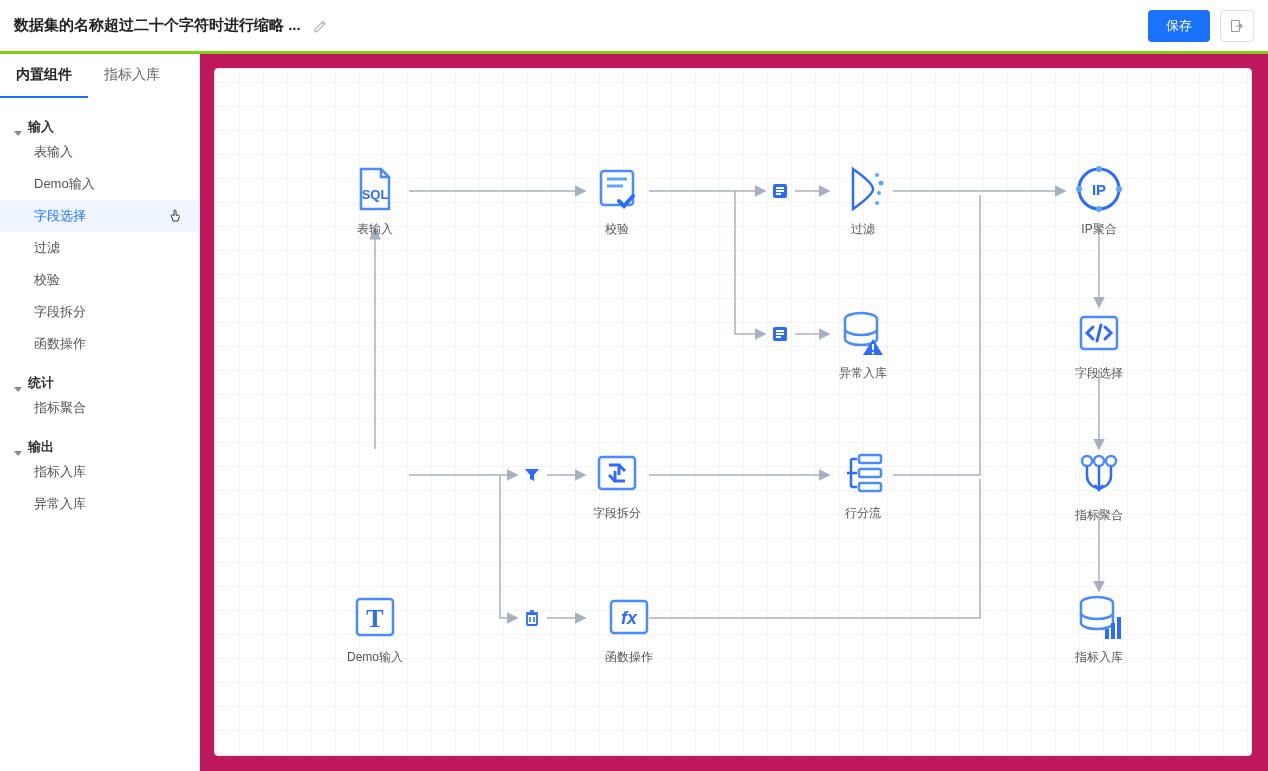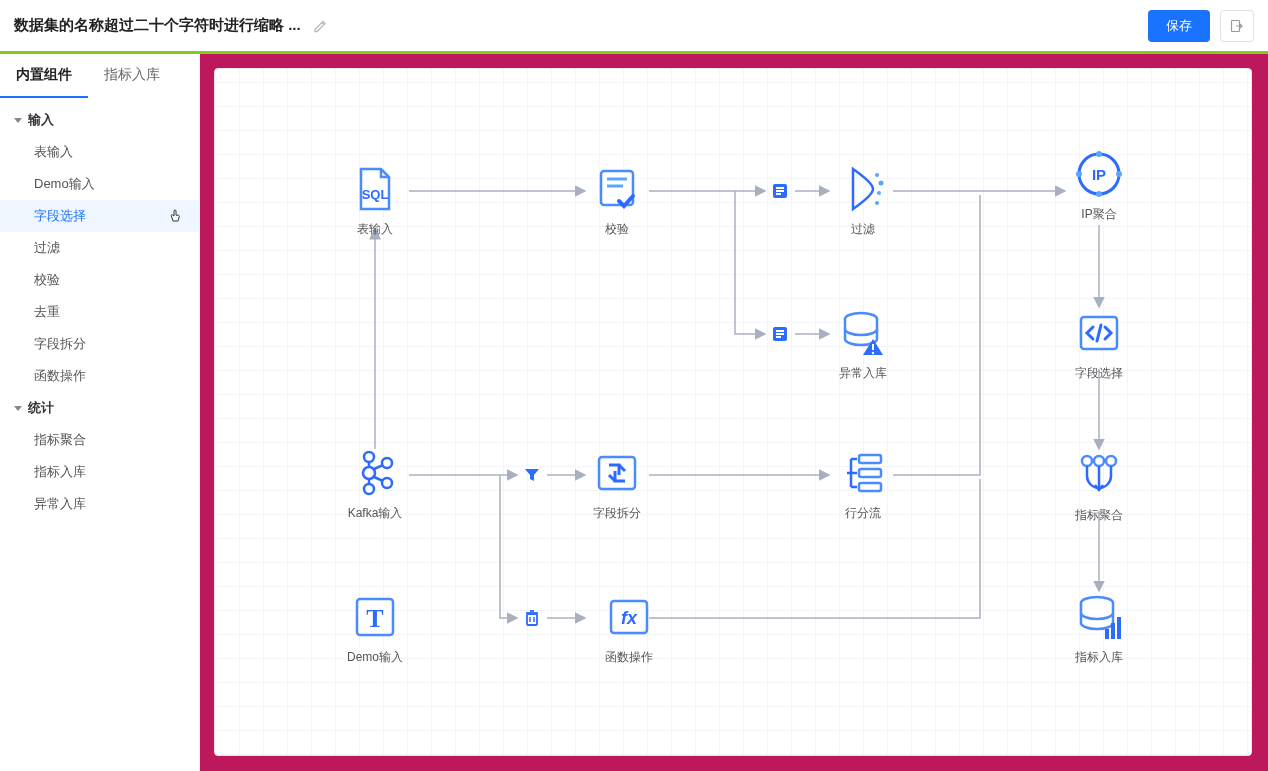--- a/index.html
+++ b/index.html
@@ -11,21 +11,21 @@
   .header-right { display: flex; align-items: flex-end; gap: 10px; }
   .btn-primary { background: #1a73ff; color: #fff; border: none; border-radius: 4px; padding: 7px 18px; font-size: 13px; cursor: pointer; }
   .btn-export { width: 34px; height: 32px; border: 1px solid #e0e0e0; border-radius: 4px; background: #fff; color: #999; cursor: pointer; display: flex; align-items: center; justify-content: center; }
 
   .body { display: flex; height: 717px; }
   .sidebar { width: 200px; border-right: 1px solid #f0f0f0; overflow: hidden; }
   .tabs { display: flex; height: 44px; align-items: center; }
   .tab { flex: 0 0 auto; padding: 0 16px; height: 44px; display: flex; align-items: center; font-size: 14px; color: #666; cursor: pointer; border-bottom: 2px solid transparent; }
   .tab.active { color: #222; font-weight: 700; border-bottom-color: #1a73ff; }
   .tree { padding-top: 6px; font-size: 13px; }
-  .tree-group-hdr { display: flex; align-items: center; height: 32px; padding-left: 14px; cursor: pointer; font-weight: 600; color: #333; gap: 6px; }
+  .tree-group-hdr { display: flex; align-items: flex-end; height: 32px; padding-left: 14px; cursor: pointer; font-weight: 600; color: #333; gap: 6px; }
   .caret { width: 0; height: 0; border-left: 4px solid transparent; border-right: 4px solid transparent; border-top: 5px solid #888; }
   .tree-item { height: 32px; display: flex; align-items: center; padding-left: 34px; color: #555; cursor: pointer; justify-content: space-between; padding-right: 16px; }
   .tree-item.hover { background: #f0f6ff; color: #1a73ff; }
   .cursor-icon { width: 14px; height: 14px; }
 
   .canvas-wrap { flex: 1; padding: 14px; background: #be185d; position: relative; }
   .canvas { width: 1038px; height: 688px; border: 1px solid #e5e8ee; border-radius: 4px; position: relative;
     background-image:
       repeating-linear-gradient(0deg, #f2f4f8 0, #f2f4f8 1px, transparent 1px, transparent 24px),
       repeating-linear-gradient(90deg, #f2f4f8 0, #f2f4f8 1px, transparent 1px, transparent 24px);
@@ -91,39 +91,40 @@
               <path d="M5 2v5l-1.5-1.2c-.6-.5-1.5.2-1.2.9L4 12h5l1.3-4.5c.2-.7-.3-1.3-1-1.3H7V2c0-.6-.4-1-1-1s-1 .4-1 1Z" fill="#fff" stroke="#333" stroke-width="1"></path>
             </svg>
         </span>
       </div>
       <div class="tree-item">
           <span>过滤</span>
         </div>
       <div class="tree-item">
           <span>校验</span>
         </div>
-      <div class="tree-item">
-          <span>去重</span>
-        </div>
 
       <div class="tree-item">
           <span>字段拆分</span>
         </div>
       <div class="tree-item">
           <span>函数操作</span>
         </div>
 
       <div class="tree-group-hdr">
           <span class="caret"></span>
           <span>统计</span>
         </div>
       <div class="tree-item">
           <span>指标聚合</span>
         </div>
 
+      <div class="tree-group-hdr">
+          <span class="caret"></span>
+          <span>输出</span>
+        </div>
       <div class="tree-item">
           <span>指标入库</span>
         </div>
       <div class="tree-item">
           <span>异常入库</span>
         </div>
     </div>
   </div>
 
   <div class="canvas-wrap">
@@ -200,21 +201,21 @@
               <path d="M14 4 Q34 18 34 24 Q34 30 14 44 Z" fill="none" stroke="#2d6bff" stroke-width="2.5"></path>
               <circle cx="38" cy="10" r="2" fill="#5aa6ff"></circle>
               <circle cx="42" cy="18" r="2.5" fill="#5aa6ff"></circle>
               <circle cx="40" cy="28" r="2" fill="#5aa6ff"></circle>
               <circle cx="38" cy="38" r="2" fill="#5aa6ff"></circle>
             </svg>
         </span>
         <span class="node-label">过滤</span>
       </div>
 
-      <div class="node" style="left:844px; top:81px;">
+      <div class="node" style="left:844px; top:96px;">
         <span class="node-icon">
           <svg viewBox="0 0 48 48" width="48" height="48">
               <circle cx="24" cy="24" r="20" fill="#fff" stroke="#2d6bff" stroke-width="3"></circle>
               <circle cx="24" cy="4" r="3" fill="#5aa6ff"></circle>
               <circle cx="44" cy="24" r="3" fill="#5aa6ff"></circle>
               <circle cx="24" cy="44" r="3" fill="#5aa6ff"></circle>
               <circle cx="4" cy="24" r="3" fill="#5aa6ff"></circle>
               <text x="24" y="30" font-size="15" font-weight="700" text-anchor="middle" fill="#2d6bff">IP</text>
             </svg>
         </span>
@@ -238,36 +239,20 @@
       <div class="node" style="left:844px; top:240px;">
         <span class="node-icon">
           <svg viewBox="0 0 48 48" width="48" height="48">
               <rect x="6" y="8" width="36" height="32" rx="3" fill="#fff" stroke="#4a8cff" stroke-width="2.5"></rect>
               <path d="M18 18l-6 6 6 6M30 18l6 6-6 6M26 16l-4 16" fill="none" stroke="#2d6bff" stroke-width="3" stroke-linecap="round"></path>
             </svg>
         </span>
         <span class="node-label">字段选择</span>
       </div>
 
-      <div class="node" style="left:120px; top:380px;">
-        <span class="node-icon">
-          <svg viewBox="0 0 48 48" width="48" height="48">
-              <circle cx="18" cy="8" r="5" fill="#fff" stroke="#2d6bff" stroke-width="2.5"></circle>
-              <circle cx="18" cy="24" r="6" fill="#fff" stroke="#2d6bff" stroke-width="2.5"></circle>
-              <circle cx="18" cy="40" r="5" fill="#fff" stroke="#2d6bff" stroke-width="2.5"></circle>
-              <circle cx="36" cy="14" r="5" fill="#fff" stroke="#2d6bff" stroke-width="2.5"></circle>
-              <circle cx="36" cy="34" r="5" fill="#fff" stroke="#2d6bff" stroke-width="2.5"></circle>
-              <line x1="18" y1="13" x2="18" y2="18" stroke="#2d6bff" stroke-width="2.5"></line>
-              <line x1="18" y1="30" x2="18" y2="35" stroke="#2d6bff" stroke-width="2.5"></line>
-              <line x1="23" y1="20" x2="32" y2="16" stroke="#2d6bff" stroke-width="2.5"></line>
-              <line x1="23" y1="28" x2="32" y2="32" stroke="#2d6bff" stroke-width="2.5"></line>
-            </svg>
-        </span>
-        <span class="node-label">Kafka输入</span>
-      </div>
 
       <div class="node" style="left:362px; top:380px;">
         <span class="node-icon">
           <svg viewBox="0 0 48 48" width="48" height="48">
               <rect x="6" y="8" width="36" height="32" rx="3" fill="#fff" stroke="#4a8cff" stroke-width="2.5"></rect>
               <path d="M16 16h10v10M32 32H22V22" fill="none" stroke="#2d6bff" stroke-width="3"></path>
               <path d="M26 16l6 6M22 32l-6-6" fill="none" stroke="#2d6bff" stroke-width="3"></path>
             </svg>
         </span>
         <span class="node-label">字段拆分</span>

